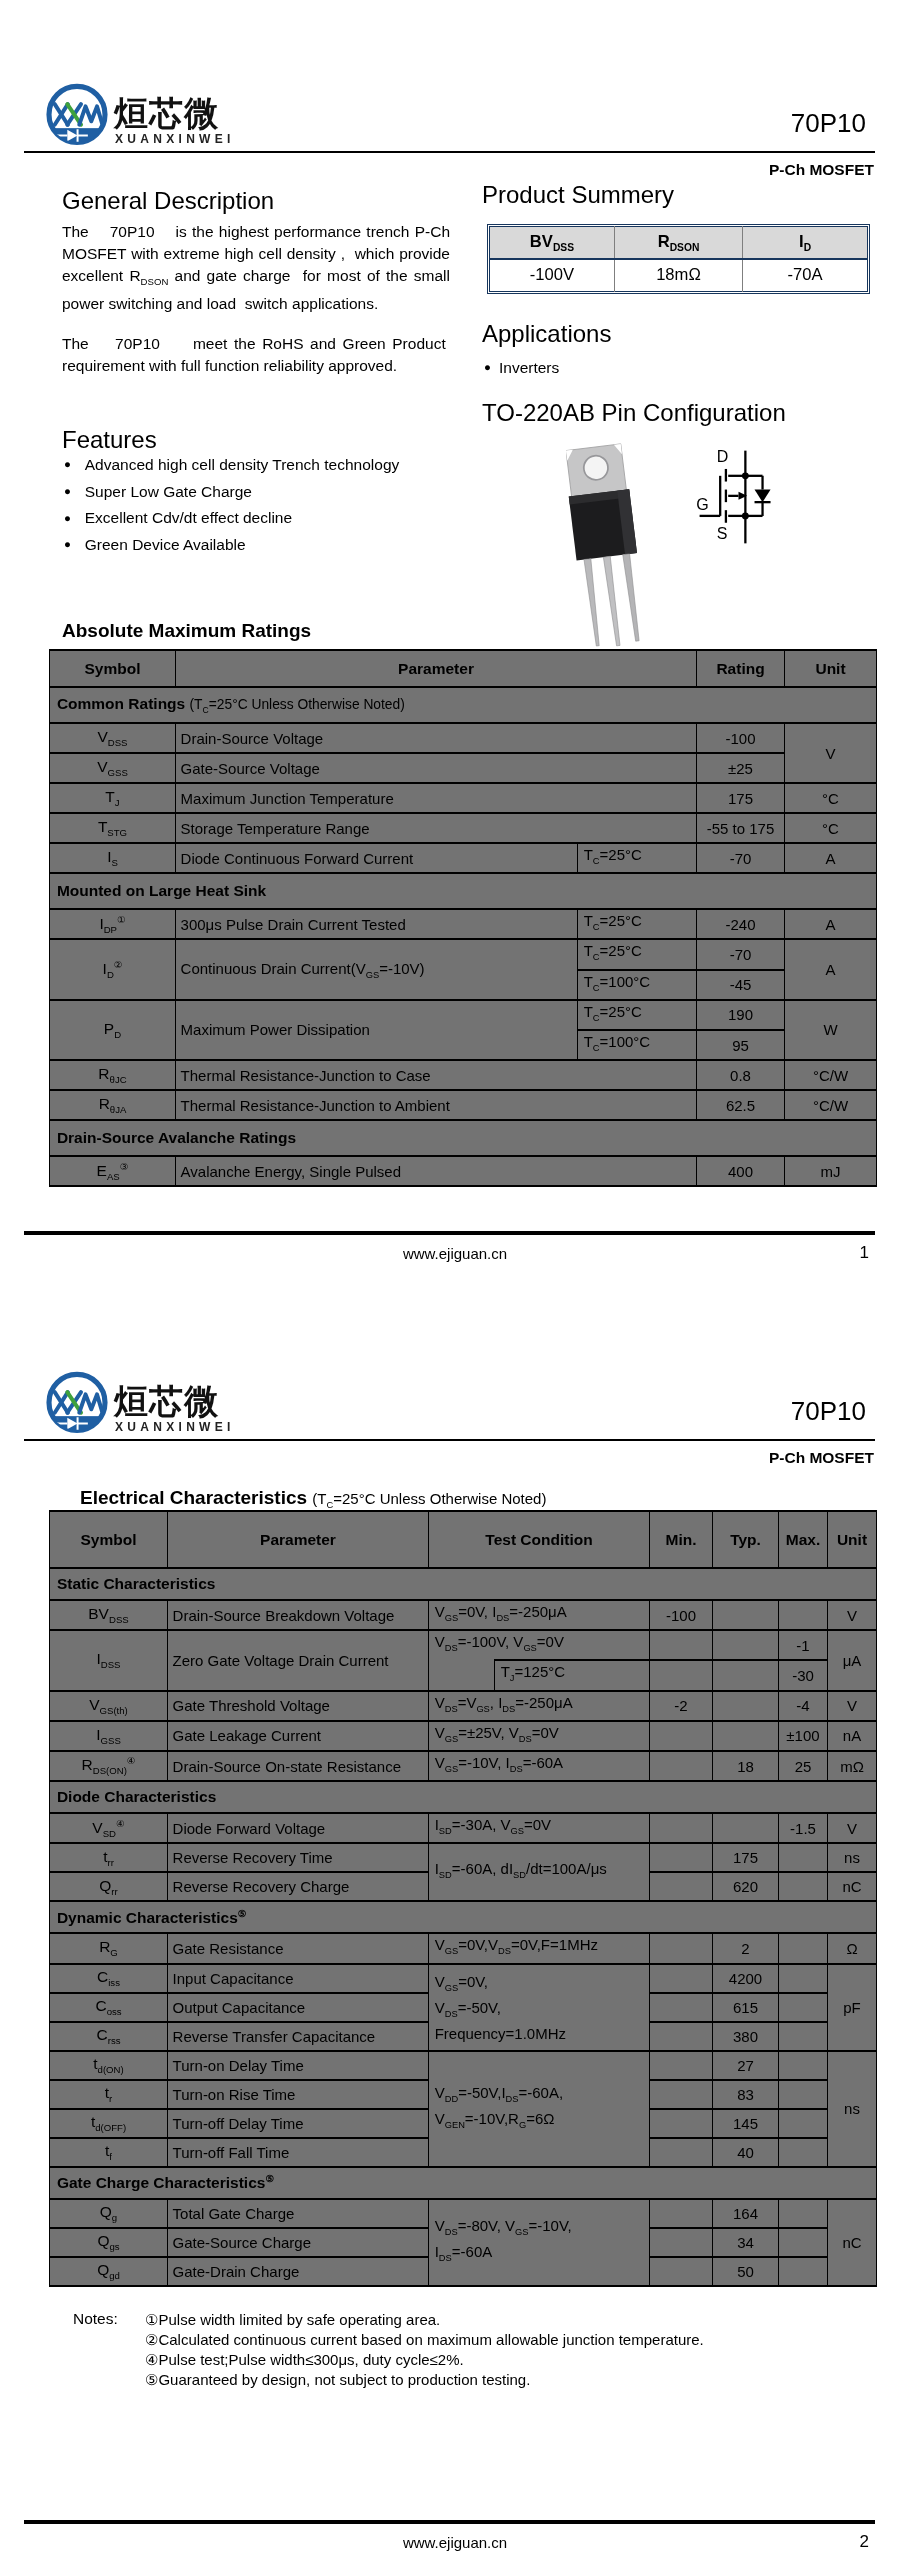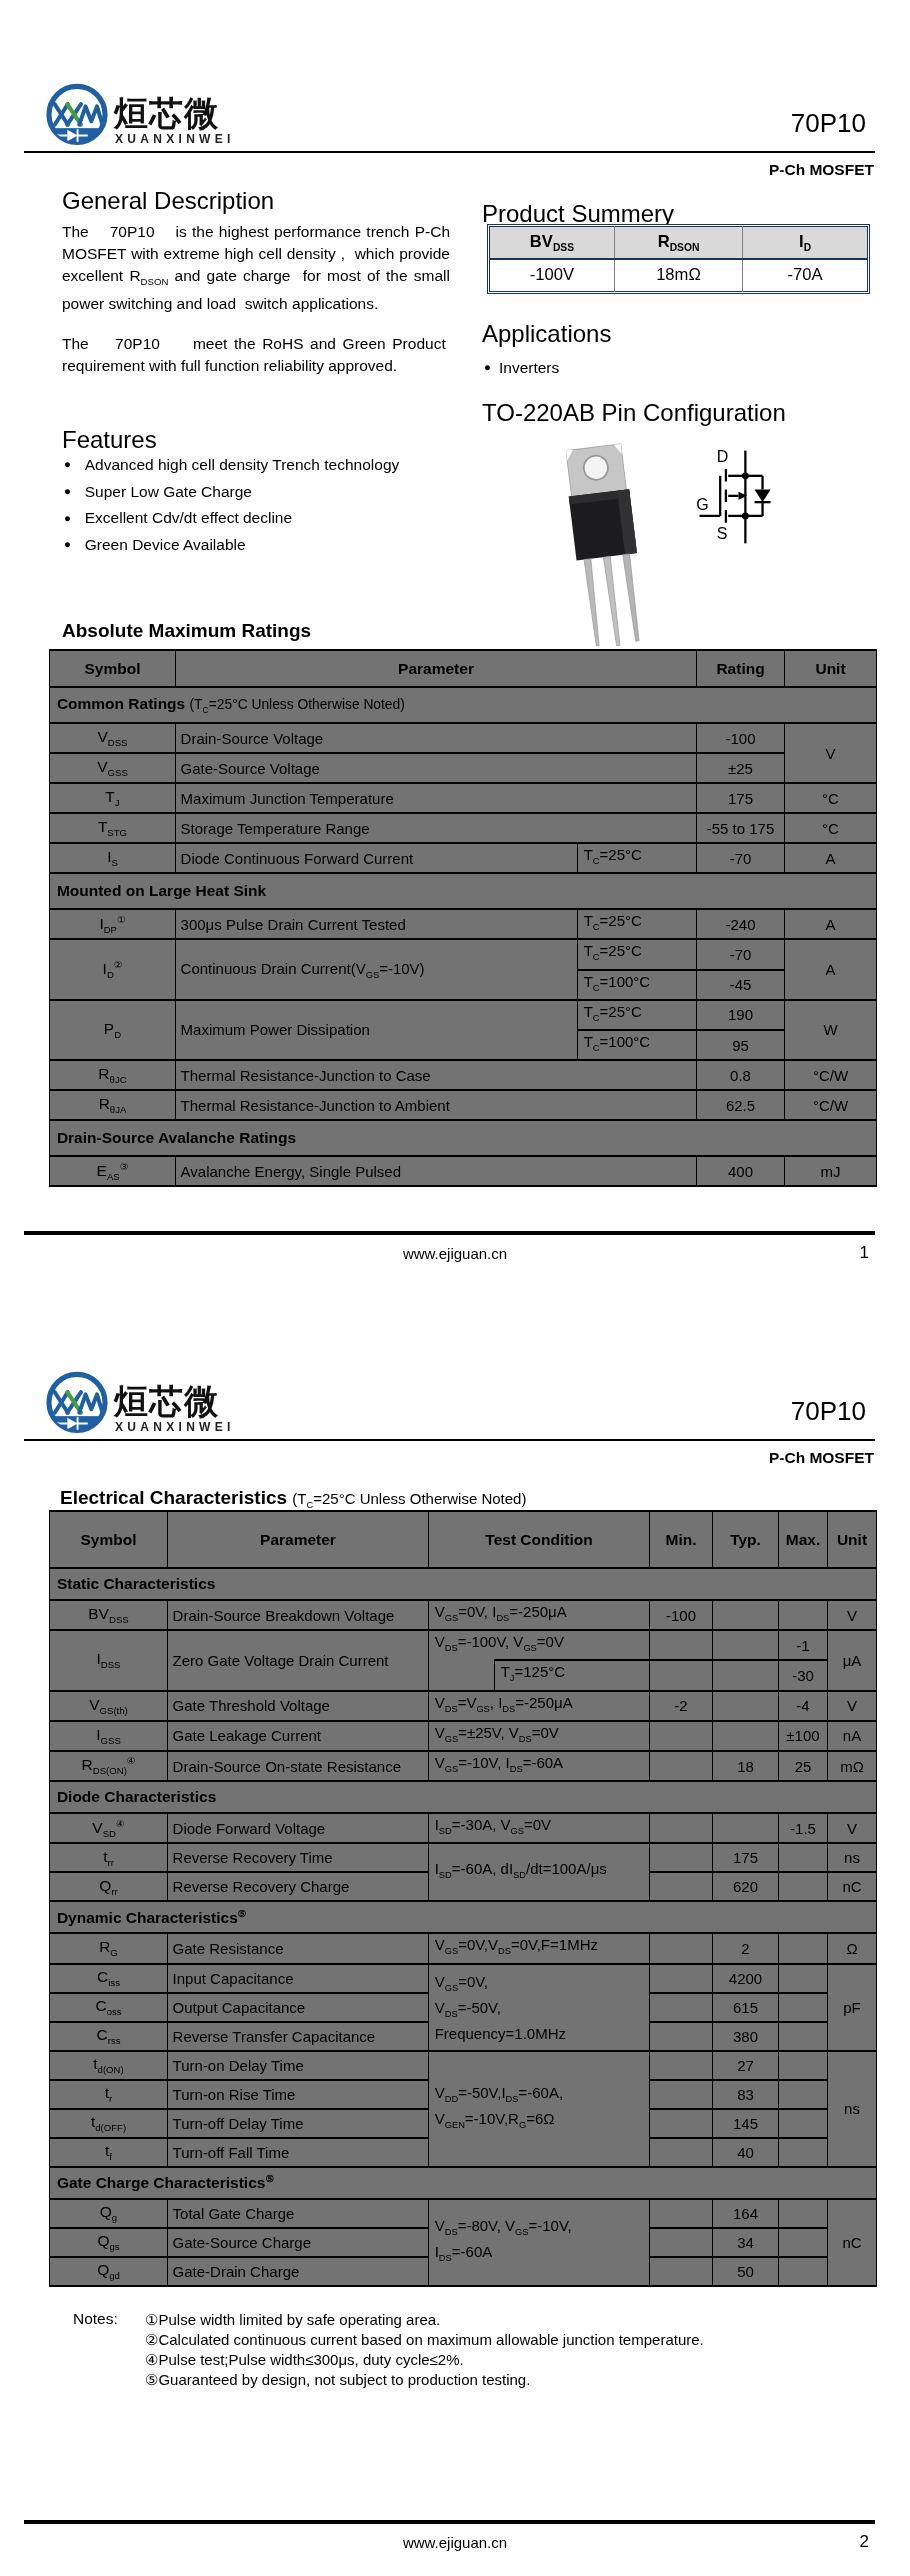--- a/index.html
+++ b/index.html
@@ -93,21 +93,21 @@
   <div class="abs brand-cn" style="left:114px; top:91px;">烜芯微</div>
   <div class="abs brand-en" style="left:115px; top:132px;">XUANXINWEI</div>
   <div class="abs part-no" style="right:44px; top:108px;">70P10</div>
   <div class="abs hrule" style="left:24px; width:851px; top:151px;"></div>
   <div class="abs dev-type" style="right:36px; top:161px;">P-Ch MOSFET</div>
 
   <div class="abs h-title" style="left:62px; top:187px;">General Description</div>
   <div class="abs body-text" style="left:62px; top:221px; width:388px;">The&nbsp;&nbsp;&nbsp; 70P10&nbsp;&nbsp;&nbsp; is the highest performance trench P-Ch MOSFET with extreme high cell density ,&nbsp; which provide excellent R<sub>DSON</sub> and gate charge&nbsp; for most of the small power switching and load&nbsp; switch applications.</div>
   <div class="abs body-text" style="left:62px; top:333px; width:388px;">The&nbsp;&nbsp;&nbsp; 70P10&nbsp;&nbsp;&nbsp;&nbsp; meet the RoHS and Green Product&nbsp; requirement with full function reliability approved.</div>
 
-  <div class="abs h-title" style="left:482px; top:200px;">Product Summery</div>
+  <div class="abs h-title" style="left:482px; top:181px;">Product Summery</div>
   <div class="abs ps-wrap" style="left:487px; top:224px; width:383px;">
     <table class="ps-table">
       <tbody>
           <tr class="ps-h">
         <td style="width:33%">BV<sub>DSS</sub></td>
         <td style="width:34%">R<sub>DSON</sub></td>
         <td style="width:33%">I<sub>D</sub></td>
       </tr>
       <tr class="ps-v">
         <td>-100V</td>
@@ -315,21 +315,21 @@
         <polygon points="39,85 39,105 57,95" fill="#ffffff"></polygon>
       </g>
     </svg>
   </div>
   <div class="abs brand-cn" style="left:114px; top:91px;">烜芯微</div>
   <div class="abs brand-en" style="left:115px; top:132px;">XUANXINWEI</div>
   <div class="abs part-no" style="right:44px; top:108px;">70P10</div>
   <div class="abs hrule" style="left:24px; width:851px; top:151px;"></div>
   <div class="abs dev-type" style="right:36px; top:161px;">P-Ch MOSFET</div>
 
-  <div class="abs big-title" style="left:60px; top:199px;">
+  <div class="abs big-title" style="left:80px; top:199px;">
     <span>Electrical Characteristics</span>
     <span class="title-note">(T<sub>C</sub>=25°C Unless Otherwise Noted)</span>
   </div>
 
   <table class="abs spec" style="left:49px; top:222px; width:826px;">
     <colgroup>
         <col style="width:118px">
         <col style="width:261px">
         <col style="width:66px">
         <col style="width:155px">

